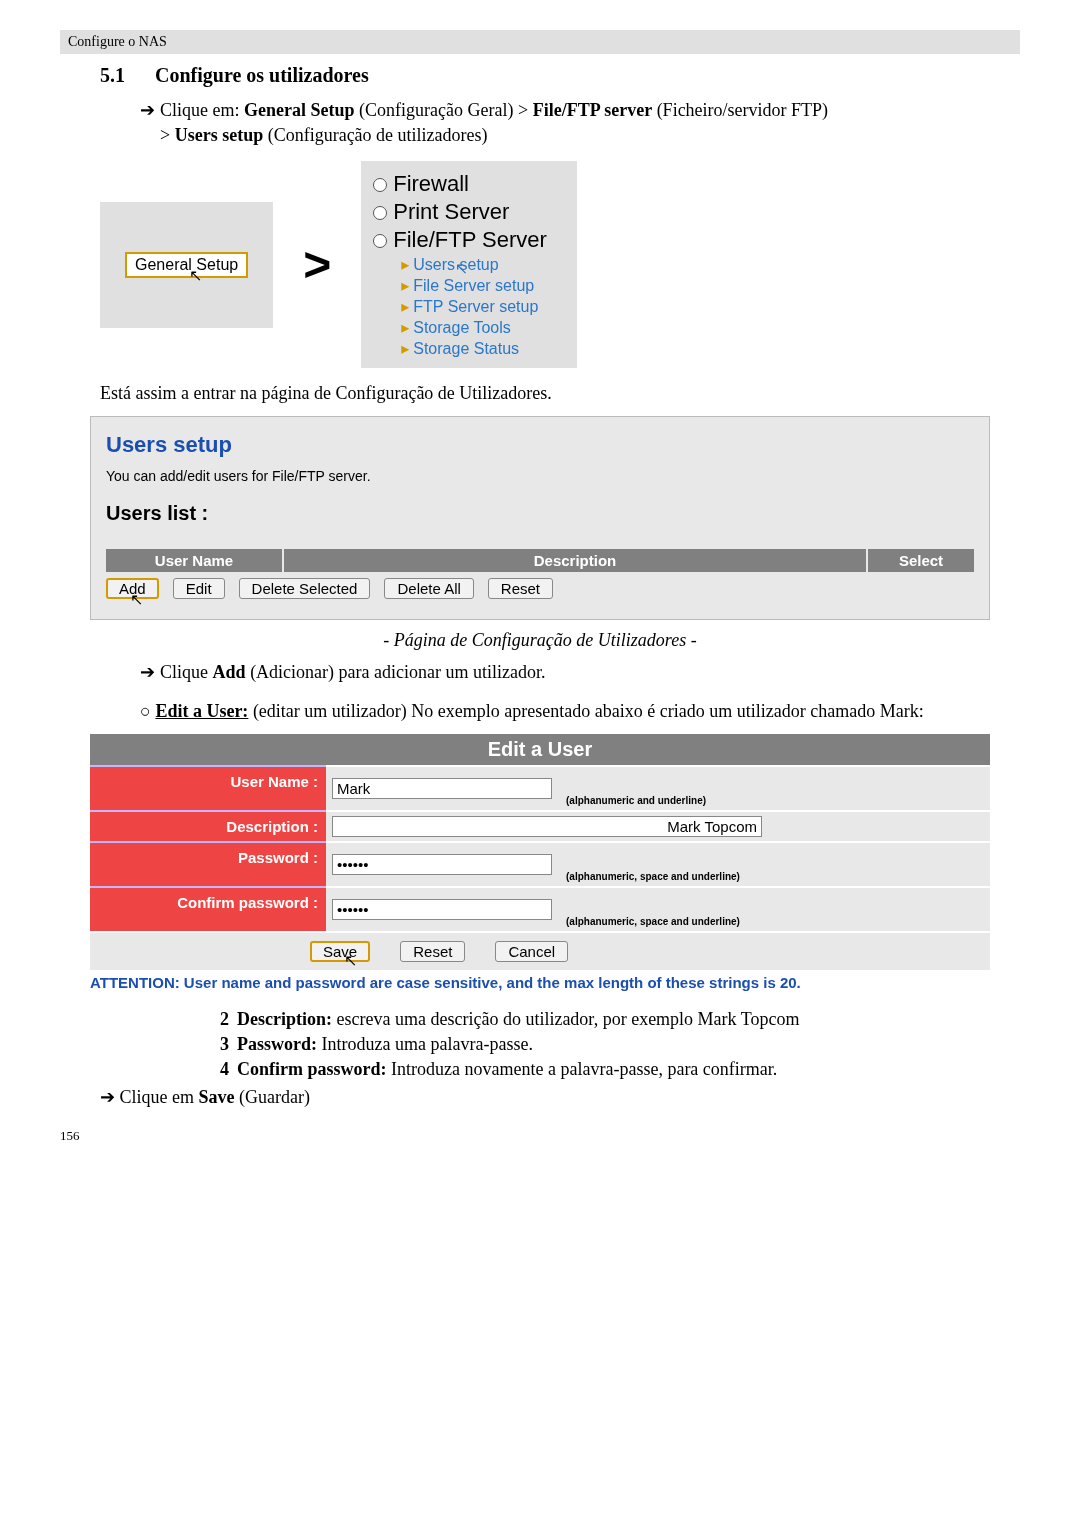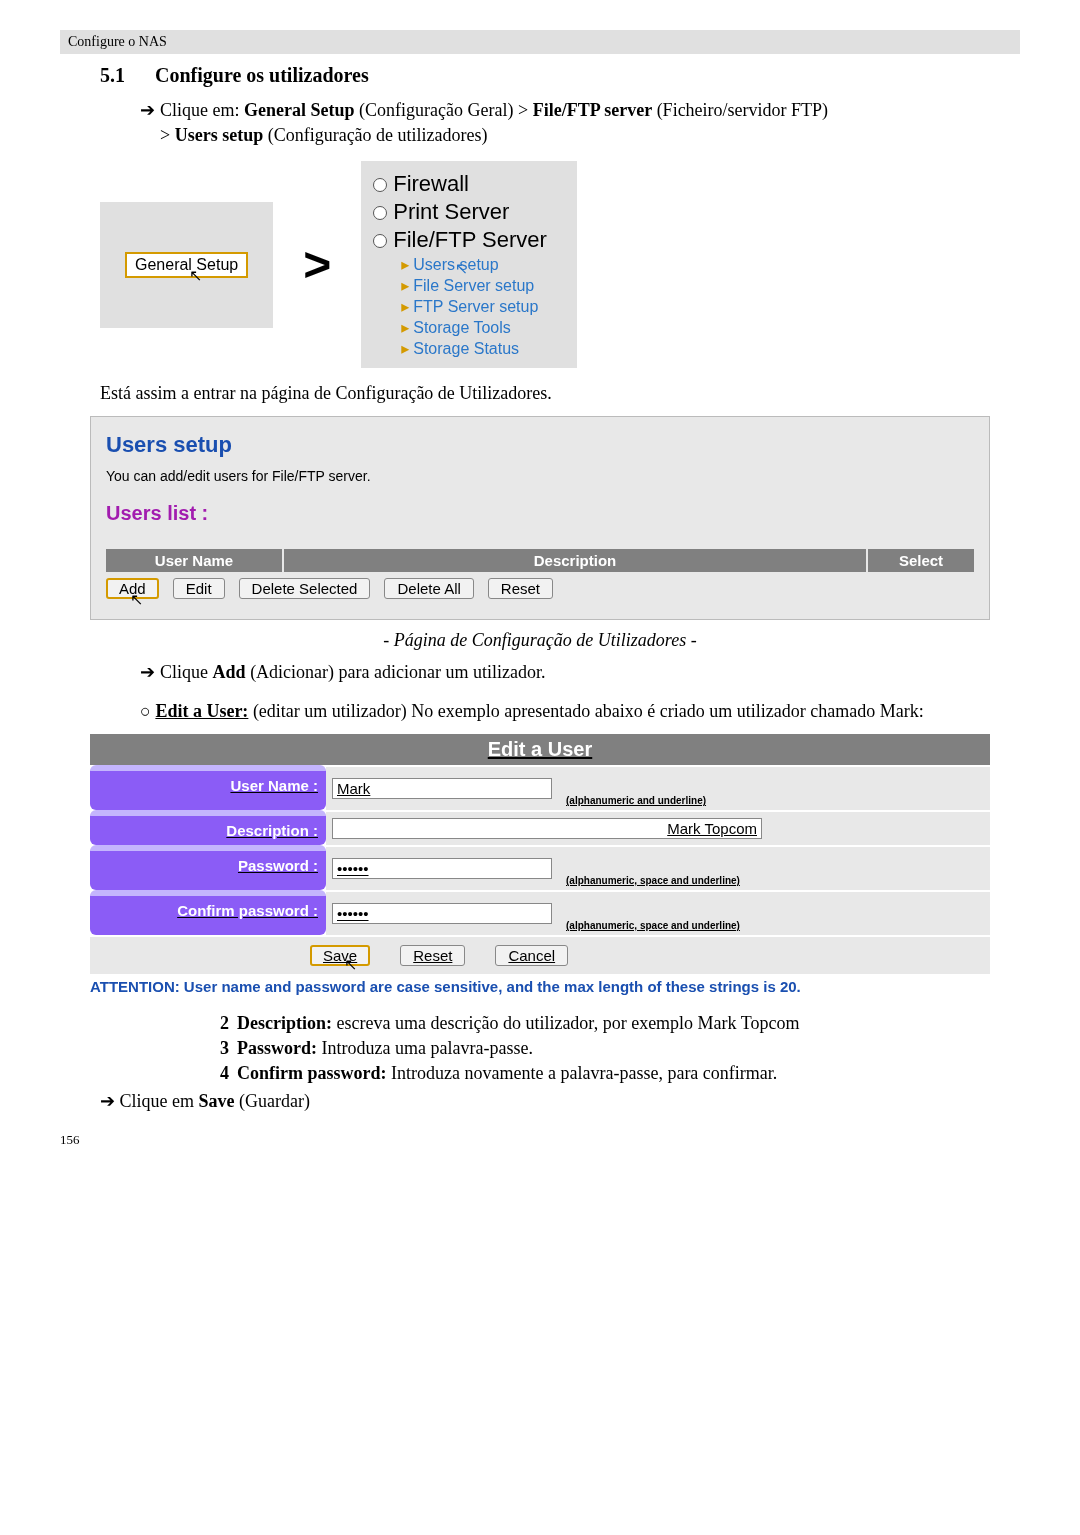--- a/index.html
+++ b/index.html
@@ -125,21 +125,21 @@
     color: #1a4fb0;
     font-weight: bold;
     font-size: 22px;
     margin: 5px 0 10px 0;
   }
   .panel-sub {
     font-size: 14px;
     margin-bottom: 18px;
   }
   .panel-subtitle {
-    color: #a21caf;
+    color: #000000;
     font-weight: bold;
     font-size: 20px;
     margin: 10px 0 0 0;
   }
   .tbl-head {
     display: flex;
     background: #808080;
     color: #fff;
     font-weight: bold;
     font-size: 15px;
@@ -176,44 +176,42 @@
     text-align: center;
     font-style: italic;
     font-size: 18px;
     margin: 10px 0;
   }
 
   
   .edit-panel {
     margin: 12px 30px 0 30px;
     font-family: Arial, sans-serif;
-    text-decoration: underline;
   }
   .edit-header {
     background: #808080;
     color: #fff;
     font-weight: bold;
     text-align: center;
     font-size: 20px;
     padding: 4px 0;
   }
   .edit-row {
     display: flex;
     align-items: stretch;
   }
   .edit-label {
-    background: #8b5cf6;
+    background: #ef4444;
     color: #fff;
     font-weight: bold;
     font-size: 15px;
     width: 220px;
     text-align: right;
     padding: 6px 8px;
-    border-top: 6px solid #c4b5fd;
-    border-radius: 6px;
+    border-top: 2px solid #c4b5fd;
   }
   .edit-field {
     flex: 1;
     background: #e8e8e8;
     border-top: 2px solid #fff;
     padding: 4px 6px;
     display: flex;
     align-items: center;
     gap: 14px;
   }

